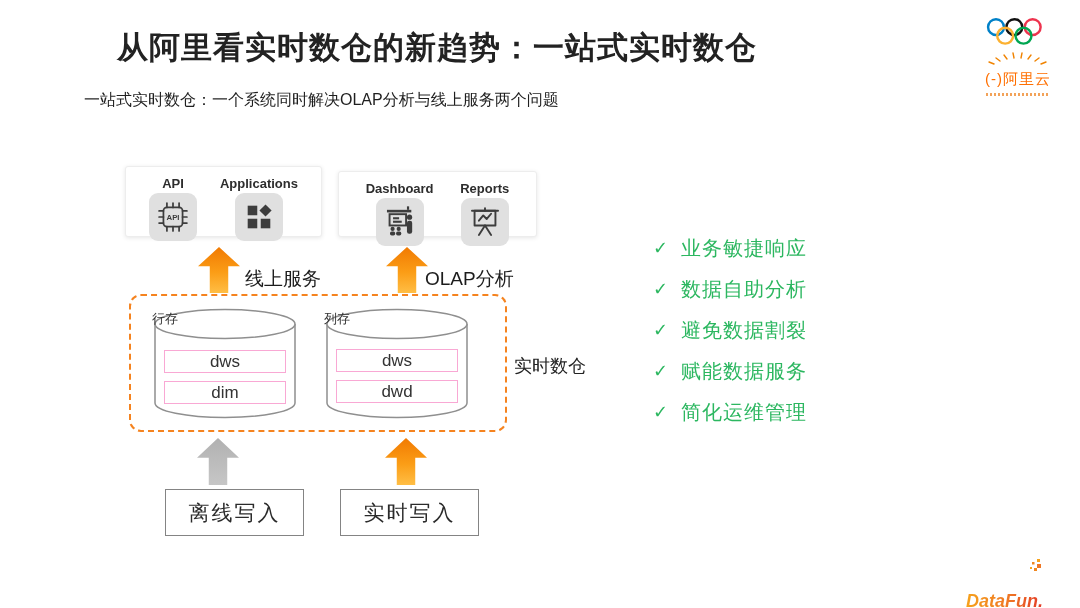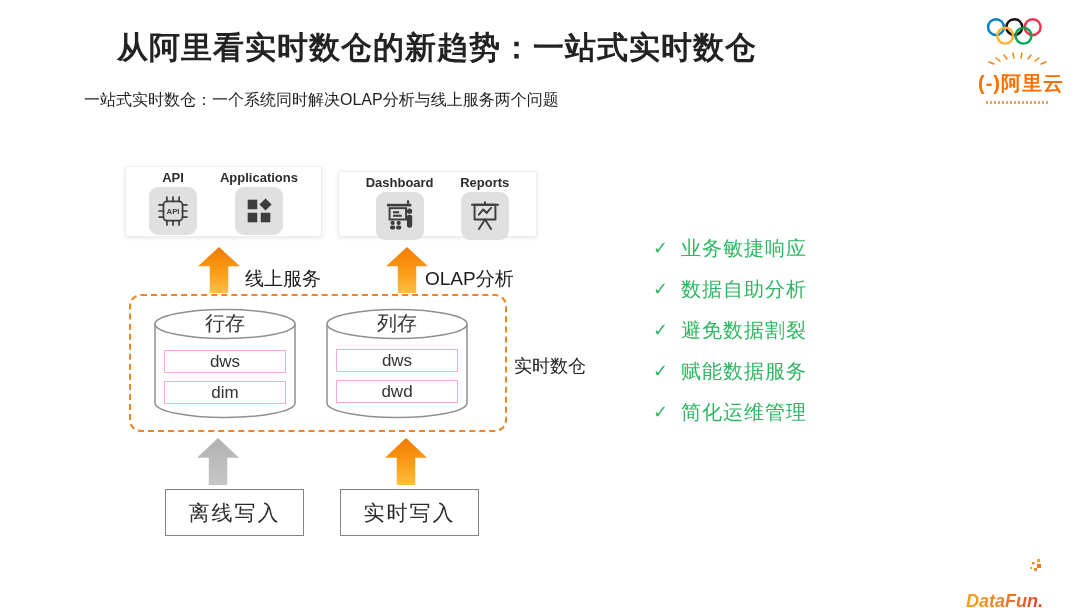--- a/index.html
+++ b/index.html
@@ -12,21 +12,21 @@
     position:absolute; left:117px; top:27px; font-size:31px; font-weight:700;
     color:#222; letter-spacing:1px; white-space:nowrap;
   }
   .subtitle {
     position:absolute; left:84px; top:90px; font-size:16px; color:#1f1f1f; white-space:nowrap;
   }
   
   .consumer-box {
     position:absolute; background:#fff; border:1px solid #ededed; border-radius:3px;
     box-shadow:0 1px 4px rgba(0,0,0,.10);
-    display:flex; justify-content:space-evenly; align-items:flex-start; padding-top:3px;
+    display:flex; justify-content:space-evenly; align-items:flex-start; padding-top:9px;
   }
   .consumer-item { display:flex; flex-direction:column; align-items:center; }
   .consumer-label { font-size:13px; font-weight:700; color:#2d2d2d; margin-bottom:2px; }
   .icon-tile {
     width:48px; height:48px; background:#e0e0e0; border-radius:9px;
     display:flex; align-items:center; justify-content:center;
   }
   
   .arrow-up {
     position:absolute; width:42px;
@@ -35,40 +35,40 @@
   }
   .arrow-orange { background:linear-gradient(180deg,#f17a02 0%,#fb9d16 55%,#ffbe45 100%); }
   .arrow-gray   { background:linear-gradient(180deg,#b1b1b1 0%,#c6c6c6 100%); }
   .arrow-label { position:absolute; font-size:19px; color:#1c1c1c; white-space:nowrap; }
   
   .warehouse-box {
     position:absolute; left:129px; top:294px; width:378px; height:138px;
     border:2px dashed #f5831f; border-radius:12px;
   }
   .cyl-svg { position:absolute; }
-  .cyl-title { position:absolute; width:146px; text-align:center; font-size:20px; color:#333; }
+  .cyl-title { position:absolute; width:146px; font-size:13px; color:#333; }
   .layer-box {
     position:absolute; width:122px; height:23px; background:#fff; border:1px solid #f9a8d4;
     display:flex; align-items:center; justify-content:center; font-size:17px; color:#333;
   }
   .warehouse-label { position:absolute; left:514px; top:354px; font-size:18px; color:#222; white-space:nowrap; }
   .write-box {
     position:absolute; width:139px; height:47px; background:#fff; border:1px solid #848484;
     display:flex; align-items:center; justify-content:center; font-size:21px; color:#2b2b2b;
     letter-spacing:2px;
   }
   
   .benefits { position:absolute; left:653px; top:238px; list-style:none; }
   .benefit-item { display:flex; align-items:center; gap:13px; height:20px; margin-bottom:21px; }
   .benefit-check { color:#2cb760; font-size:18px; font-weight:700; line-height:1; }
   .benefit-text { color:#2cb760; font-size:20px; letter-spacing:1px; white-space:nowrap; }
   
   .aliyun { position:absolute; left:978px; top:17px; width:80px; text-align:center; }
   .aliyun-name {
-    color:#ff6f00; font-size:20px; font-weight:700; letter-spacing:1px; margin-top:1px; white-space:nowrap;
+    color:#ff6f00; font-size:15px; font-weight:400; letter-spacing:1px; margin-top:1px; white-space:nowrap;
   }
   .aliyun-tagline {
     margin:4px auto 0; width:64px; height:3px; opacity:.85;
     background:repeating-linear-gradient(90deg,#f0923c 0 2px,transparent 2px 4px);
   }
   
   .datafun { position:absolute; left:966px; top:557px; display:flex; align-items:flex-end; gap:18px;flex-direction:column; }
   .datafun-text {
     font-size:18px; font-weight:700; font-style:italic; letter-spacing:0;
     background:linear-gradient(90deg,#f6a21c 0%,#ef7724 55%,#e33b27 100%);

